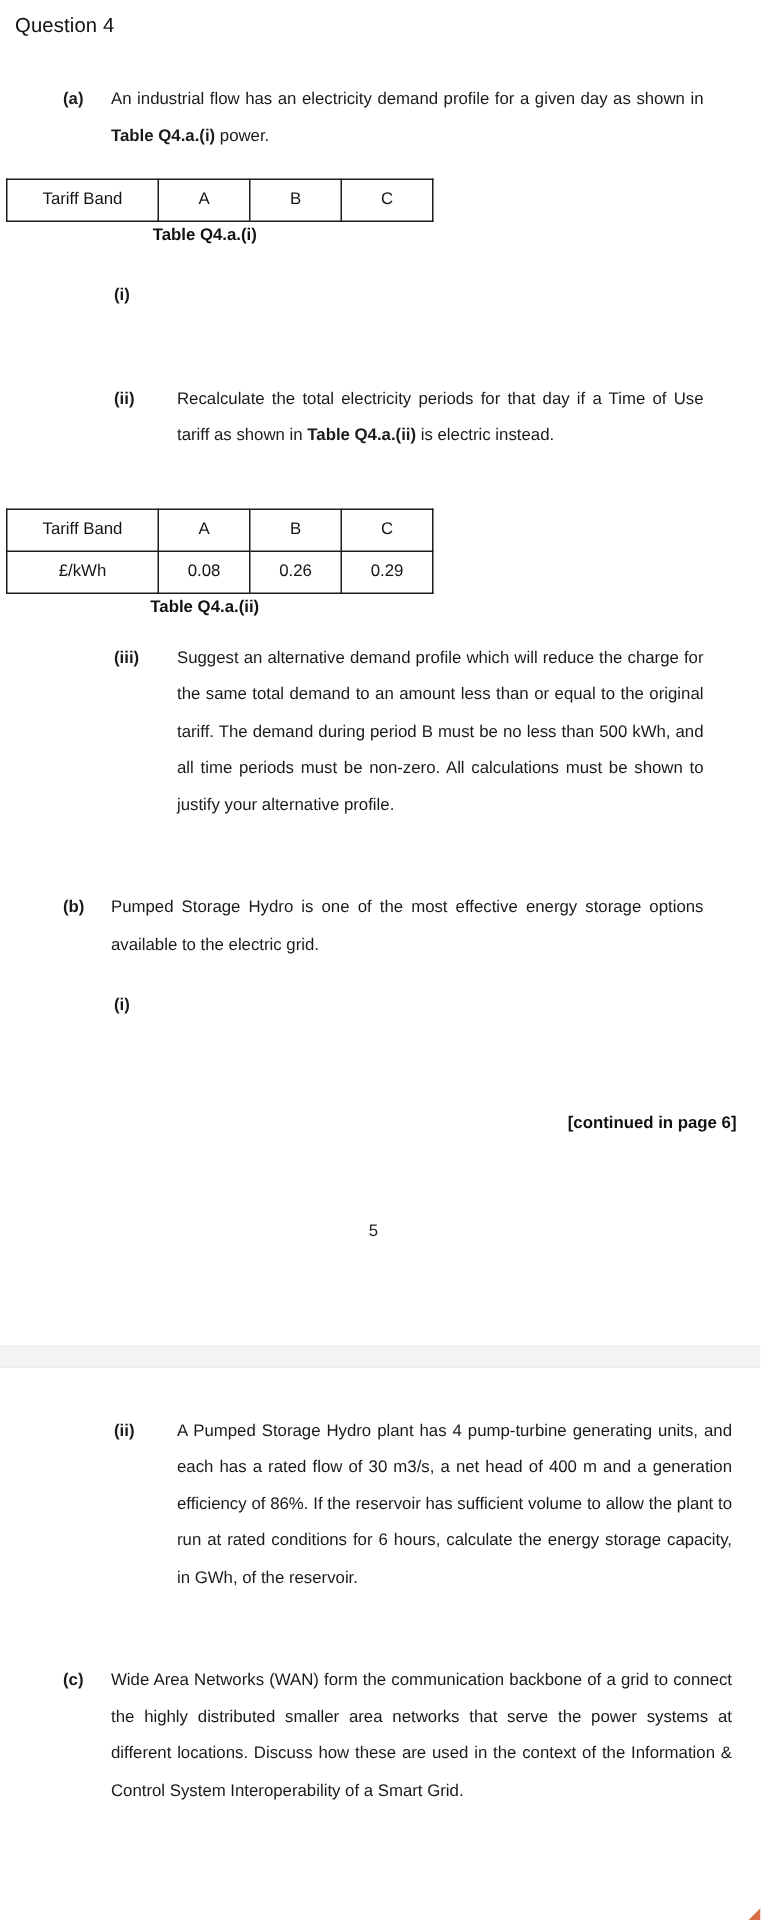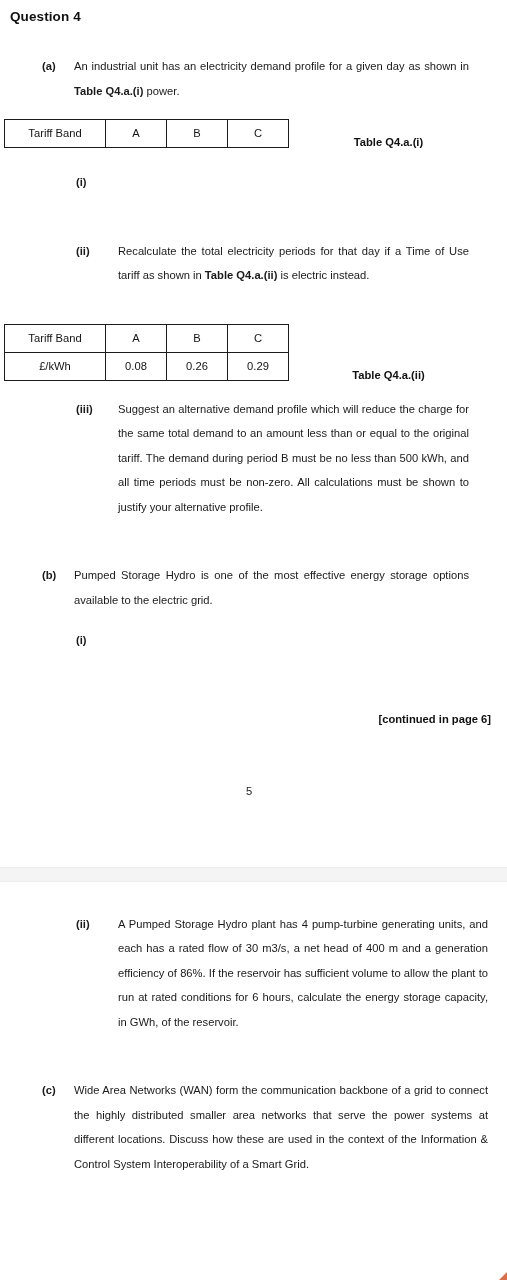--- a/index.html
+++ b/index.html
@@ -31,21 +31,21 @@
     height: 15px;
     background: #f4f4f5;
     border-top: 1px solid #ededee;
     border-bottom: 1px solid #ededee;
     box-sizing: border-box;
   }
 
   
   .q-title {
     font-size: 13.5px;
-    font-weight: bold;
+    font-weight: normal;
     letter-spacing: 0.1px;
     padding: 9px 0 0 10px;
     margin: 0;
     color: #111;
   }
 
   
   .item {
     display: flex;
     align-items: flex-start;
@@ -78,21 +78,22 @@
   .sp-16 { height: 16px; }
   .sp-22 { height: 22px; }
   .sp-26 { height: 26px; }
   .sp-30 { height: 30px; }
   .sp-36 { height: 36px; }
   .sp-44 { height: 44px; }
 
   
   .table-wrap {
     display: flex;
-    align-items: flex-end;
+    flex-direction: column;
+    align-items: flex-start;
     padding-left: 4px;
   }
   table.tariff {
     border-collapse: collapse;
     width: 265px;
     table-layout: fixed;
     margin: 0;
   }
   table.tariff td {
     border: 1px solid #1c1c1c;
@@ -158,21 +159,21 @@
 <body>
 
 <div class="page page-one">
 
   <h1 class="q-title">Question 4</h1>
 
   <div class="sp-30"></div>
 
   <div class="item lvl1">
     <span class="marker">(a)</span>
-    <span class="body-text"><span>An industrial unit has an electricity demand profile for a given day as shown in </span><b>Table Q4.a.(i)</b><span> power.</span></span>
+    <span class="body-text"><span>An industrial flow has an electricity demand profile for a given day as shown in </span><b>Table Q4.a.(i)</b><span> power.</span></span>
   </div>
 
   <div class="sp-16"></div>
 
   <div class="table-wrap">
     <table class="tariff">
       <tbody>
         <tr>
           <td class="label-col">Tariff Band</td>
           <td class="val-col">A</td>

